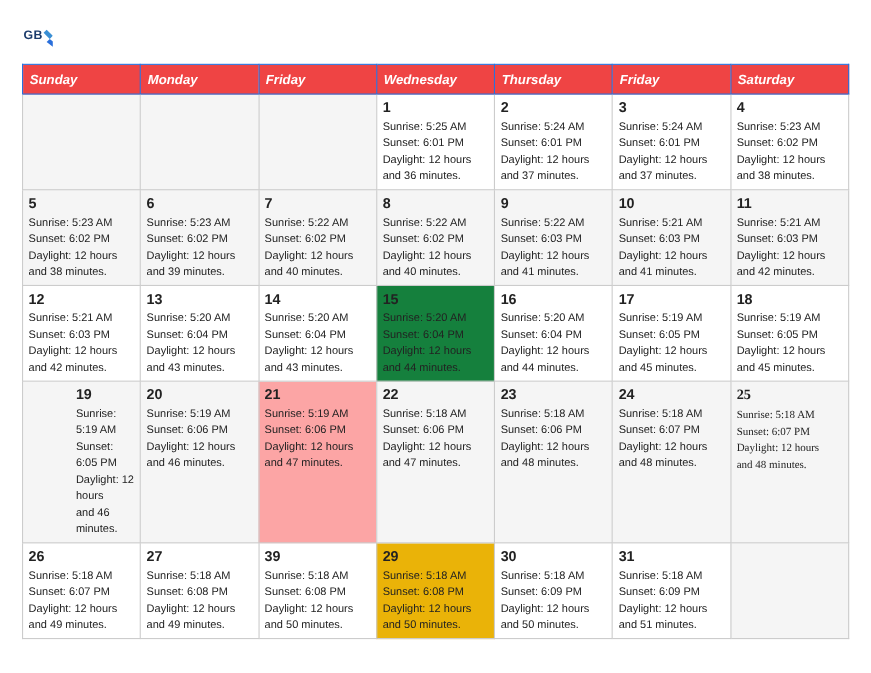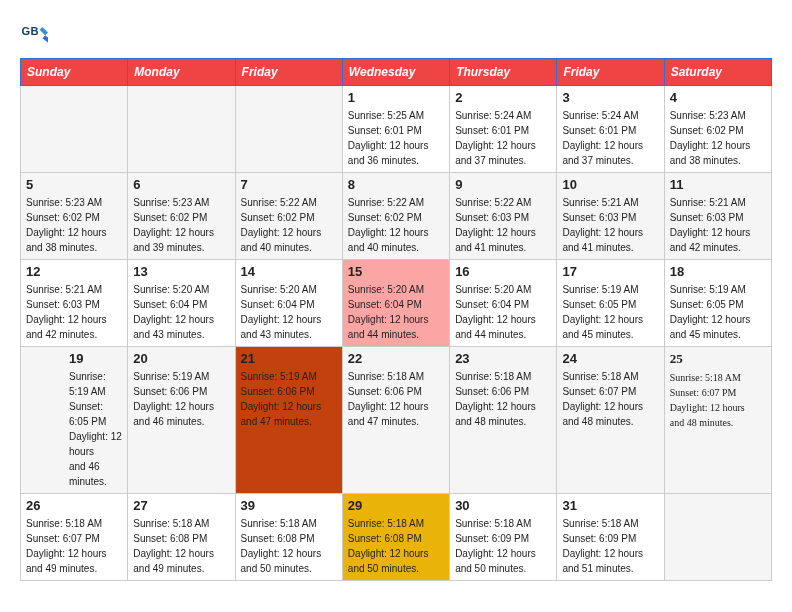--- a/index.html
+++ b/index.html
@@ -183,21 +183,21 @@
           <div class="day-info">Sunrise: 5:21 AM<br>Sunset: 6:03 PM<br>Daylight: 12 hours<br>and 42 minutes.</div>
         </td>
         <td style="background: rgb(255, 255, 255);">
           <span class="day-num">13</span>
           <div class="day-info">Sunrise: 5:20 AM<br>Sunset: 6:04 PM<br>Daylight: 12 hours<br>and 43 minutes.</div>
         </td>
         <td style="background: rgb(255, 255, 255);">
           <span class="day-num">14</span>
           <div class="day-info">Sunrise: 5:20 AM<br>Sunset: 6:04 PM<br>Daylight: 12 hours<br>and 43 minutes.</div>
         </td>
-        <td style="background: #fca5a5;">
+        <td style="background: #15803d;">
           <span class="day-num">15</span>
           <div class="day-info">Sunrise: 5:20 AM<br>Sunset: 6:04 PM<br>Daylight: 12 hours<br>and 44 minutes.</div>
         </td>
         <td style="background: rgb(255, 255, 255);">
           <span class="day-num">16</span>
           <div class="day-info">Sunrise: 5:20 AM<br>Sunset: 6:04 PM<br>Daylight: 12 hours<br>and 44 minutes.</div>
         </td>
         <td style="background: rgb(255, 255, 255);">
           <span class="day-num">17</span>
           <div class="day-info">Sunrise: 5:19 AM<br>Sunset: 6:05 PM<br>Daylight: 12 hours<br>and 45 minutes.</div>
@@ -209,21 +209,21 @@
       </tr>
       <tr>
         <td style="background: rgb(245, 245, 245); padding-left: 48px;">
           <span class="day-num">19</span>
           <div class="day-info">Sunrise: 5:19 AM<br>Sunset: 6:05 PM<br>Daylight: 12 hours<br>and 46 minutes.</div>
         </td>
         <td style="background: rgb(245, 245, 245); margin-left: 44px;">
           <span class="day-num">20</span>
           <div class="day-info">Sunrise: 5:19 AM<br>Sunset: 6:06 PM<br>Daylight: 12 hours<br>and 46 minutes.</div>
         </td>
-        <td style="background: #c2410c;">
+        <td style="background: #fca5a5;">
           <span class="day-num">21</span>
           <div class="day-info">Sunrise: 5:19 AM<br>Sunset: 6:06 PM<br>Daylight: 12 hours<br>and 47 minutes.</div>
         </td>
         <td style="background: rgb(245, 245, 245);">
           <span class="day-num">22</span>
           <div class="day-info">Sunrise: 5:18 AM<br>Sunset: 6:06 PM<br>Daylight: 12 hours<br>and 47 minutes.</div>
         </td>
         <td style="background: rgb(245, 245, 245);">
           <span class="day-num">23</span>
           <div class="day-info">Sunrise: 5:18 AM<br>Sunset: 6:06 PM<br>Daylight: 12 hours<br>and 48 minutes.</div>

